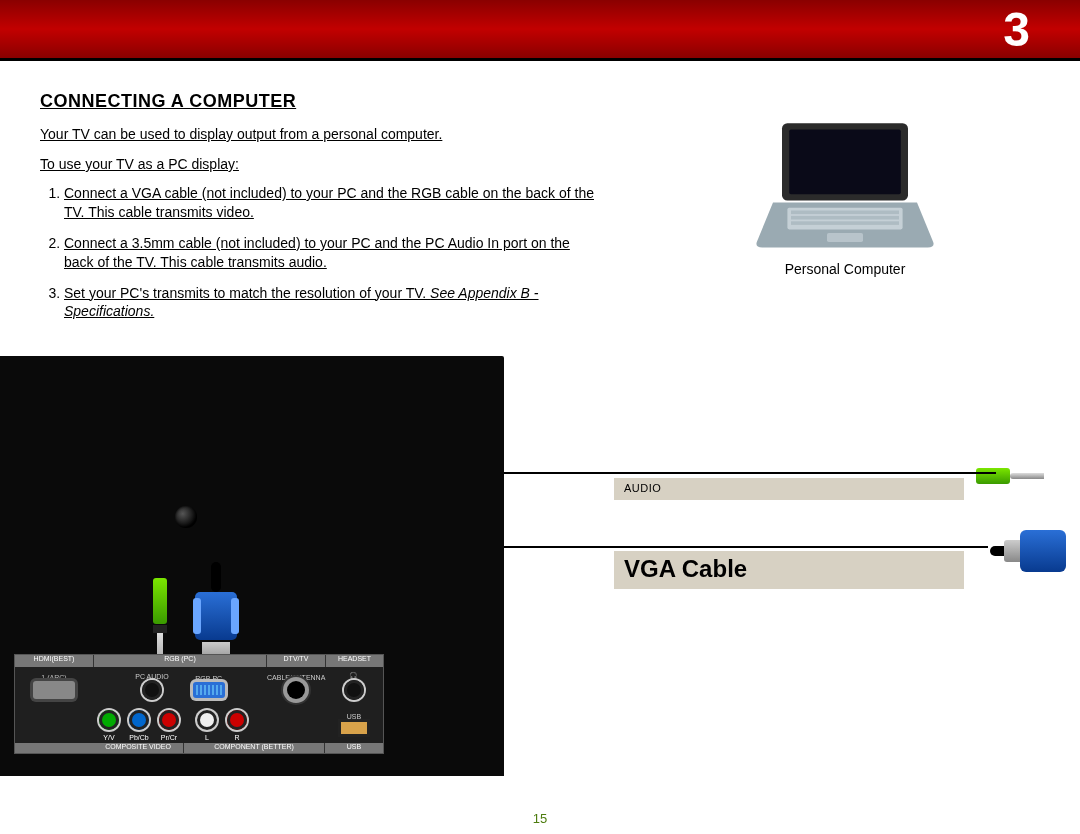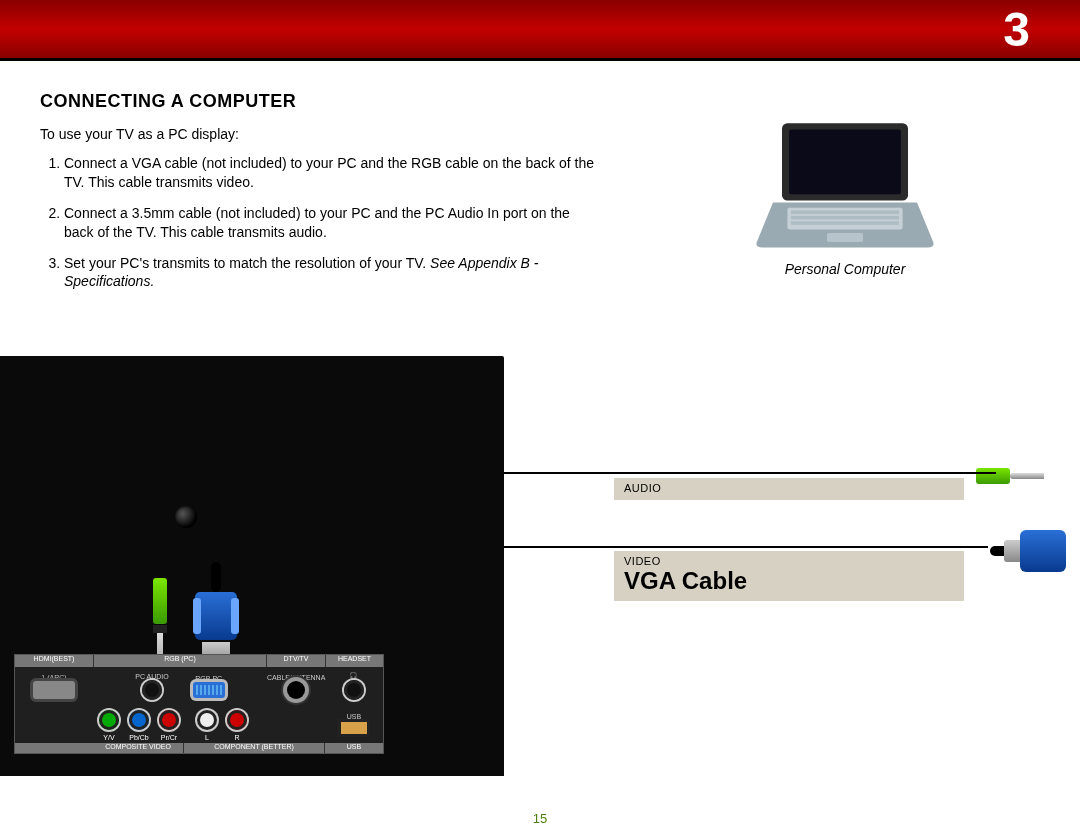--- a/index.html
+++ b/index.html
@@ -19,40 +19,39 @@
   }
   .page-chapter {
     position: absolute;
     right: 50px;
     top: 2px;
     color: #fff;
     font-size: 48px;
     font-weight: bold;
   }
   .black-rule { width:100%; height:3px; background:#000; }
-  .content { padding: 30px 40px 0 40px; position: relative; }
+  .content { padding: 30px 40px 0 40px; position: relative; text-decoration: underline; }
   .section-title {
     font-size: 18px;
     font-weight: 600;
     letter-spacing: 0.5px;
     margin-bottom: 14px;
   }
   .intro { font-size: 14px; margin-bottom: 14px; max-width: 560px; }
   .lead  { font-size: 14px; margin-bottom: 12px; }
   ol.steps { max-width:560px; padding-left: 24px; font-size:14px; }
   ol.steps li { margin-bottom: 12px; line-height: 1.35; }
   .appendix { font-style: italic; }
 
   .laptop-wrap {
     position: absolute;
     right: 120px;
     top: 116px;
     width: 230px;
     text-align: center;
-    font-style: italic;
   }
   .laptop-wrap svg { width: 180px; height: auto; }
   .laptop-caption { font-size: 14px; margin-top: 6px; }
 
   
   .cable-bar {
     position: absolute;
     left: 614px;
     width: 350px;
     background: #d7d1c3;
@@ -133,20 +132,21 @@
 </head>
 <body>
 
 <div class="header-bar">
   <div class="page-chapter">3</div>
 </div>
 <div class="black-rule"></div>
 
 <div class="content">
   <h2 class="section-title">CONNECTING A COMPUTER</h2>
+  <p class="intro">Your TV can be used to display output from a personal computer.</p>
   <p class="lead">To use your TV as a PC display:</p>
   <ol class="steps">
     <li>Connect a VGA cable (not included) to your PC and the RGB cable on the back of the TV. This cable transmits video.</li>
     <li>Connect a 3.5mm cable (not included) to your PC and the PC Audio In port on the back of the TV. This cable transmits audio.</li>
     <li>
       <span>Set your PC's transmits to match the resolution of your TV. </span>
       <span class="appendix">See Appendix B - Specifications.</span>
     </li>
   </ol>
 </div>
@@ -164,21 +164,20 @@
     </g>
     <rect x="80" y="130" width="40" height="10" rx="2" fill="#b8c4cb"></rect>
   </svg>
   <div class="laptop-caption">Personal Computer</div>
 </div>
 
 <div id="audio-bar" class="cable-bar">
   <div class="small">AUDIO</div>
 </div>
 <div id="video-bar" class="cable-bar">
-  <div class="small">VIDEO</div>
   <div class="big">VGA Cable</div>
 </div>
 
 <div class="jack35">
   <span class="body"></span><span class="tip"></span>
 </div>
 <div class="jackvga">
   <div class="cord"></div>
     <div class="metal"></div>
     <div class="blue"></div>

